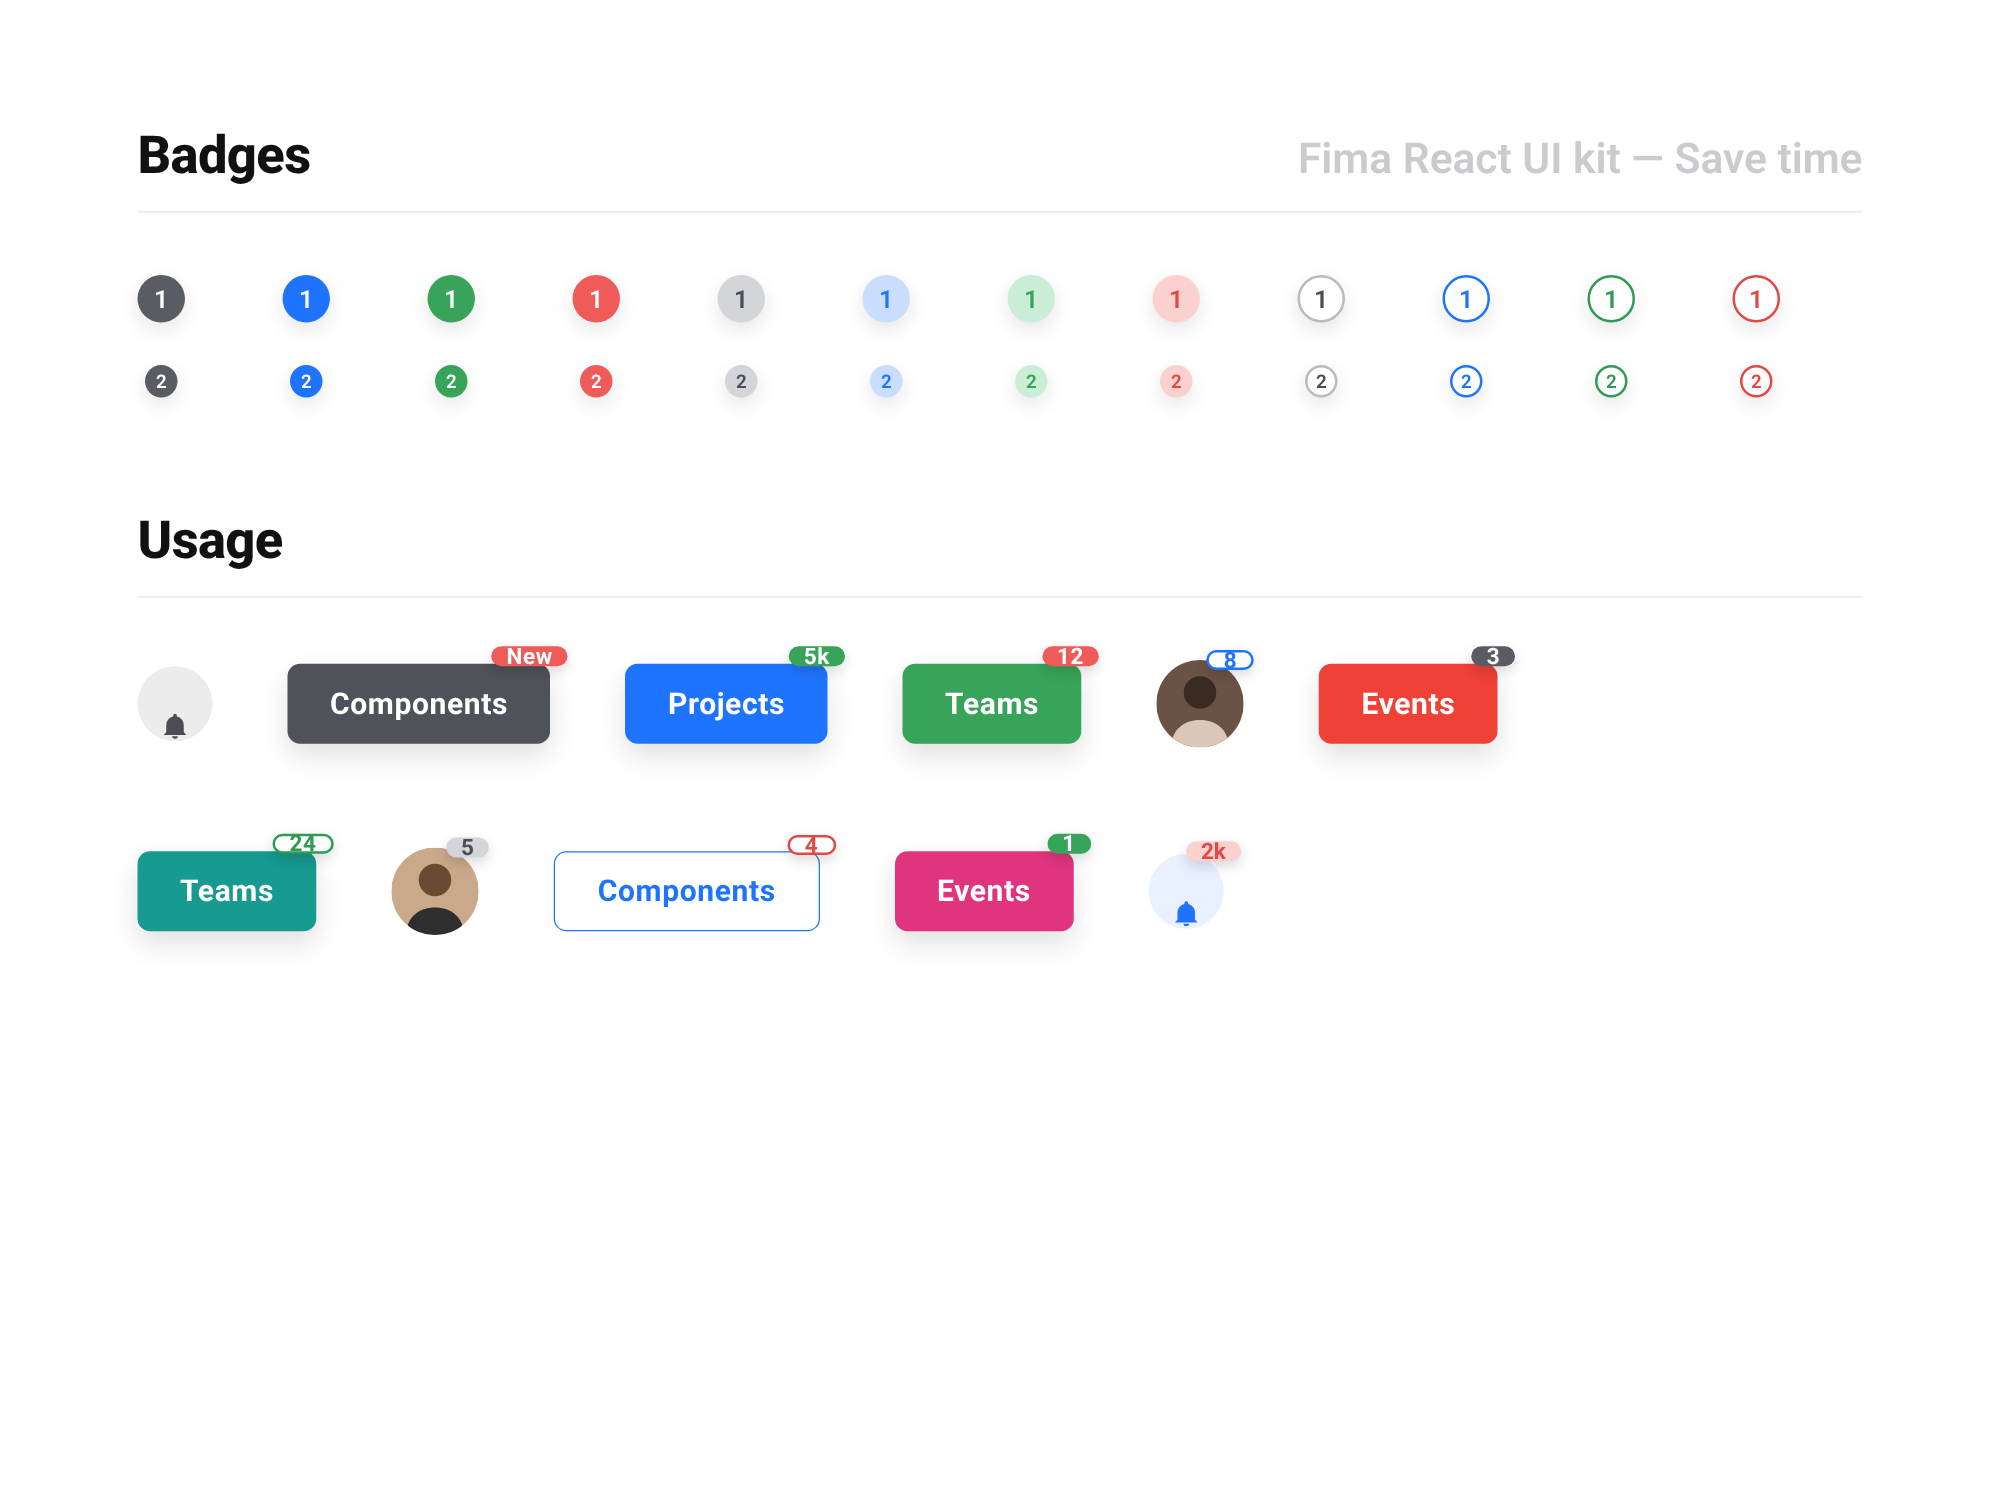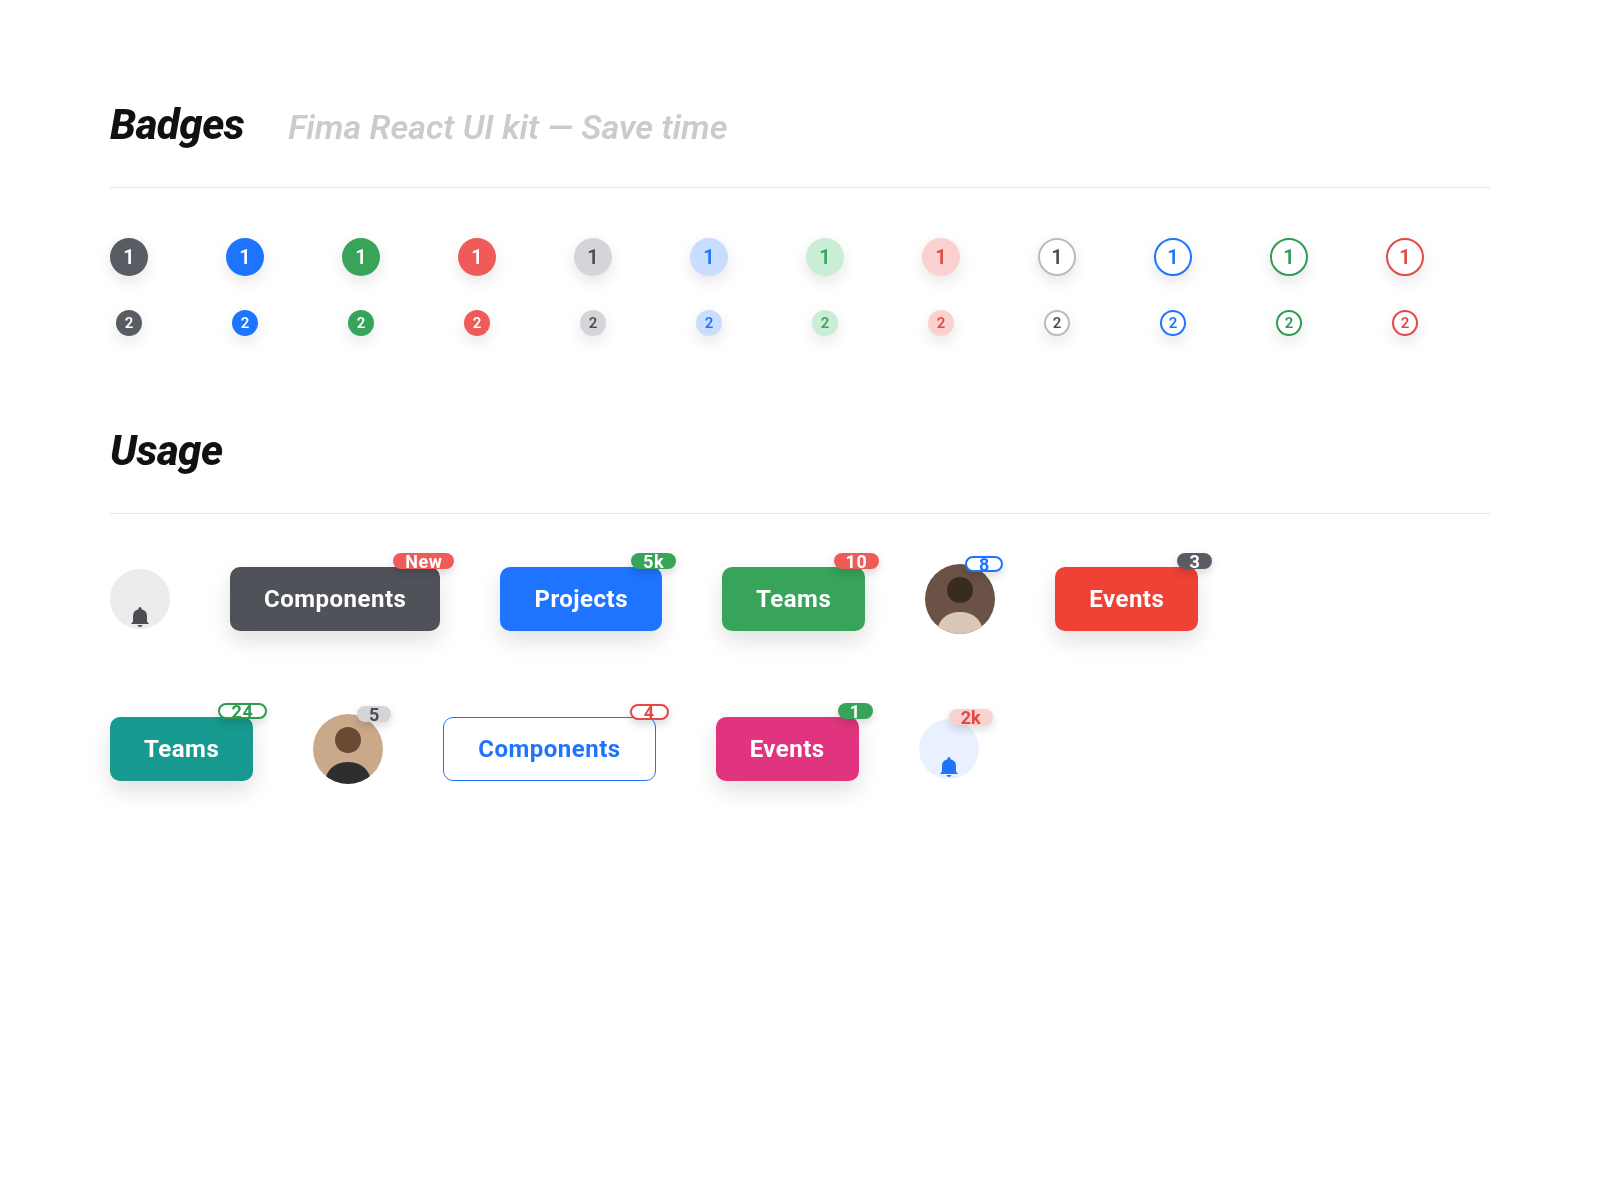--- a/index.html
+++ b/index.html
@@ -6,25 +6,25 @@
   body {
     font-family: -apple-system, BlinkMacSystemFont, "Segoe UI", Roboto, Helvetica, Arial, sans-serif;
     background: #ffffff;
     width: 1600px;
     height: 1200px;
     padding: 100px 110px;
     color: #111;
   }
   .section-header {
     display: flex;
+    justify-content: space-between;
     align-items: baseline;
     border-bottom: 1px solid #e5e5e5;
-    padding-bottom: 38px;
+    padding-bottom: 20px;
     margin-bottom: 50px;
-    font-style: italic;
   }
   .section-title {
     font-size: 42px;
     font-weight: 800;
     letter-spacing: -0.5px;
   }
   .section-subtitle {
     font-size: 34px;
     font-weight: 600;
     color: #c9cbcf;
@@ -195,21 +195,21 @@
       <span class="corner-badge solid-red">New</span>
     </div>
 
     <div class="btn btn-blue">
       <span>Projects</span>
       <span class="corner-badge solid-green">5k</span>
     </div>
 
     <div class="btn btn-green">
       <span>Teams</span>
-      <span class="corner-badge solid-red">10</span>
+      <span class="corner-badge solid-red">12</span>
     </div>
 
     <div class="avatar">
       <div class="avatar-inner">
         <svg viewBox="0 0 70 70" width="70" height="70">
             <rect width="70" height="70" fill="#6b5246"></rect>
             <circle cx="35" cy="26" r="13" fill="#3a2b22"></circle>
             <path d="M12 70c0-14 10-22 23-22s23 8 23 22" fill="#d9c8b8"></path>
           </svg>
       </div>

